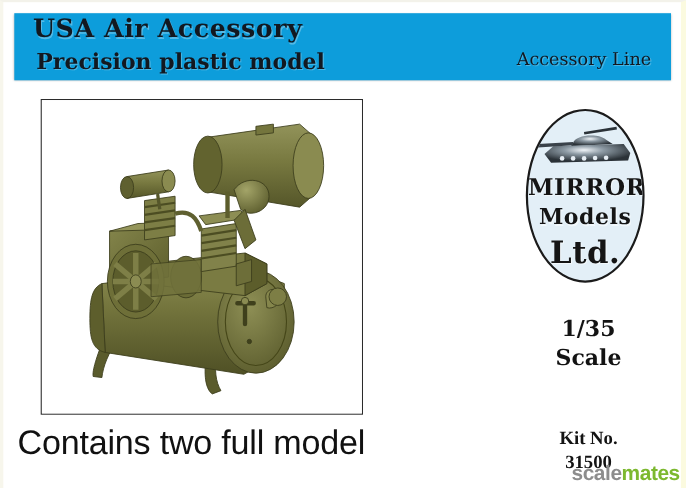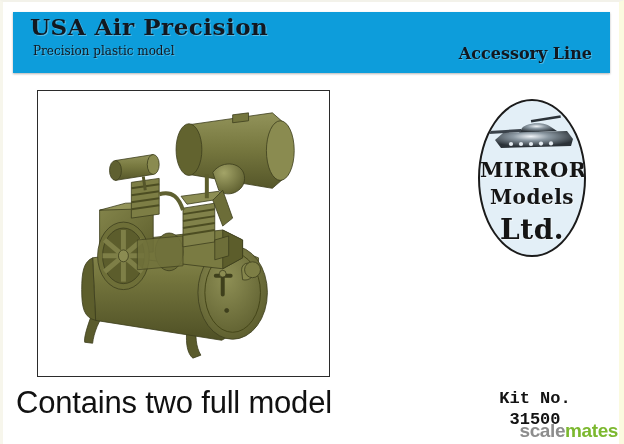--- a/index.html
+++ b/index.html
@@ -47,32 +47,32 @@
     letter-spacing: .5px;
     color: #121820;
     text-shadow: 1px 1px 0 rgba(255,255,255,.30);
     white-space: nowrap;
   }
   .banner-sub {
     position: absolute;
     left: 20px;
     top: 32px;
     font-family: "DejaVu Serif", serif;
-    font-weight: normal;
-    font-size: 12px;
+    font-weight: bold;
+    font-size: 20px;
     color: #121820;
     text-shadow: 1px 1px 0 rgba(255,255,255,.25);
     white-space: nowrap;
   }
   .banner-accessory {
     position: absolute;
     right: 18px;
     top: 32px;
     font-family: "DejaVu Serif", serif;
-    font-weight: bold;
+    font-weight: normal;
     font-size: 16px;
     color: #121820;
     text-shadow: 1px 1px 0 rgba(255,255,255,.25);
     white-space: nowrap;
   }
 
   
   .product-frame {
     position: absolute;
     left: 37px;
@@ -152,21 +152,21 @@
   }
 
   .kit-block {
     position: absolute;
     left: 460px;
     top: 388px;
     width: 150px;
     text-align: center;
   }
   .kit-line {
-    font-family: Liberation Mono, monospace;
+    font-family: Liberation Serif, serif;
     font-weight: bold;
     font-size: 17px;
     color: #131313;
     text-shadow: 1px 1px 0 rgba(255,255,255,.5);
     line-height: 1.25;
   }
 
   
   .watermark {
     position: absolute;
@@ -181,21 +181,21 @@
   }
   .wm-scale { color: #8d8d8d; }
   .wm-mates { color: #7cb82f; }
 </style>
 </head>
 <body>
 
 <div id="page">
 
   <div class="banner">
-    <div class="banner-title">USA Air Precision</div>
+    <div class="banner-title">USA Air Accessory</div>
     <div class="banner-sub">Precision plastic model</div>
     <div class="banner-accessory">Accessory Line</div>
   </div>
 
   <div class="product-frame">
     <svg viewBox="0 0 293 287" xmlns="http://www.w3.org/2000/svg">
       <defs>
         <linearGradient id="tankG" x1="0" y1="0" x2="0" y2="1">
           <stop offset="0%" stop-color="#8c8d52"></stop>
           <stop offset="38%" stop-color="#74753d"></stop>
@@ -326,20 +326,24 @@
             <circle cx="64" cy="30.4" r="2.1"></circle>
           </g>
         </svg>
       </div>
       <div class="logo-line logo-l1">MIRROR</div>
       <div class="logo-line logo-l2">Models</div>
       <div class="logo-line logo-l3">Ltd.</div>
     </div>
   </div>
 
+  <div class="scale-block">
+    <div class="scale-line">1/35</div>
+    <div class="scale-line">Scale</div>
+  </div>
 
   <div class="kit-block">
     <div class="kit-line">Kit No.</div>
     <div class="kit-line">31500</div>
   </div>
 
   <div class="watermark">
     <span class="wm-scale">scale</span><span class="wm-mates">mates</span>
   </div>
 

